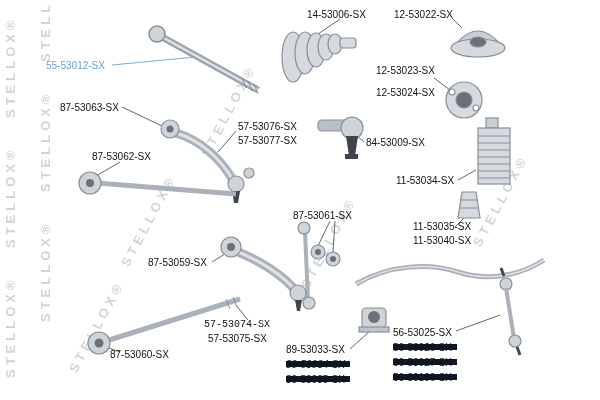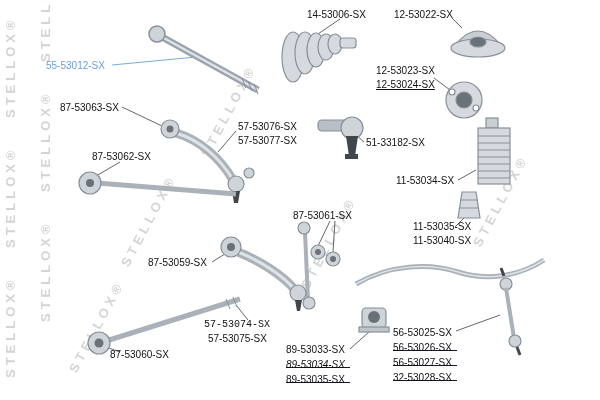--- a/index.html
+++ b/index.html
@@ -4,21 +4,21 @@
 <style>
   html,body{margin:0;padding:0;background:#ffffff;font-family:"Liberation Sans",sans-serif;}
   #stage{position:relative;width:600px;height:400px;background:#ffffff;overflow:hidden;}
   #watermark-layer{position:absolute;inset:0;z-index:0;}
   .wm{position:absolute;transform-origin:0 0;font-size:13px;letter-spacing:4px;
       font-weight:600;color:#d4d4d4;white-space:nowrap;user-select:none;}
   #diagram-layer{position:absolute;left:0;top:0;z-index:1;}
   #labels-layer{position:absolute;inset:0;z-index:2;}
   .part-label{position:absolute;font-size:10px;line-height:1;color:#111;white-space:nowrap;}
   .part-label.hl{color:#6b9fd8;}
-  .part-label.ul{border-bottom:1px solid #0f172a;padding-bottom:12px;min-width:64px;}
+  .part-label.ul{border-bottom:6px solid #0f172a;padding-bottom:6px;min-width:64px;}
 </style>
 </head>
 <body>
 
 <div id="stage">
 
   <div id="watermark-layer">
       <div class="wm" style="left: 3px; top: 118px; transform: rotate(-90deg); color: rgb(212, 212, 212);">STELLOX®</div>
       <div class="wm" style="left: 3px; top: 248px; transform: rotate(-90deg); color: rgb(212, 212, 212);">STELLOX®</div>
       <div class="wm" style="left: 3px; top: 378px; transform: rotate(-90deg); color: rgb(212, 212, 212);">STELLOX®</div>
@@ -165,35 +165,35 @@
       <circle cx="515" cy="341" r="6" fill="#cfd4d9"></circle>
       <line x1="517" y1="347" x2="520" y2="355" stroke="#41464c" stroke-width="3"></line>
     </g>
   </svg>
 
   <div id="labels-layer">
       <div class="part-label" style="left: 307px; top: 10px;">14-53006-SX</div>
       <div class="part-label" style="left: 394px; top: 10px;">12-53022-SX</div>
       <div class="part-label hl" style="left: 46px; top: 61px;">55-53012-SX</div>
       <div class="part-label" style="left: 376px; top: 66px;">12-53023-SX</div>
-      <div class="part-label" style="left: 376px; top: 80px; text-decoration: underline;">12-53024-SX</div>
+      <div class="part-label" style="left: 376px; top: 88px;">12-53024-SX</div>
       <div class="part-label" style="left: 60px; top: 103px;">87-53063-SX</div>
       <div class="part-label" style="left: 238px; top: 122px;">57-53076-SX</div>
       <div class="part-label" style="left: 238px; top: 136px;">57-53077-SX</div>
       <div class="part-label" style="left: 92px; top: 152px;">87-53062-SX</div>
-      <div class="part-label" style="left: 366px; top: 138px;">51-33182-SX</div>
+      <div class="part-label" style="left: 366px; top: 138px;">84-53009-SX</div>
       <div class="part-label" style="left: 396px; top: 176px;">11-53034-SX</div>
       <div class="part-label" style="left: 293px; top: 211px;">87-53061-SX</div>
       <div class="part-label" style="left: 413px; top: 222px;">11-53035-SX</div>
       <div class="part-label" style="left: 413px; top: 236px;">11-53040-SX</div>
       <div class="part-label" style="left: 148px; top: 258px;">87-53059-SX</div>
       <div class="part-label" style="left: 204px; top: 320px; font-family: Liberation Mono, monospace;">57-53074-SX</div>
       <div class="part-label" style="left: 208px; top: 334px;">57-53075-SX</div>
       <div class="part-label ul" style="left: 286px; top: 345px;">89-53033-SX</div>
       <div class="part-label ul" style="left: 286px; top: 360px; font-style: italic;">89-53034-SX</div>
       <div class="part-label" style="left: 286px; top: 375px;">89-53035-SX</div>
       <div class="part-label ul" style="left: 393px; top: 328px;">56-53025-SX</div>
       <div class="part-label ul" style="left: 393px; top: 343px;">56-53026-SX</div>
       <div class="part-label ul" style="left: 393px; top: 358px;">56-53027-SX</div>
-      <div class="part-label" style="left: 393px; top: 373px;">32-53028-SX</div>
+      <div class="part-label" style="left: 393px; top: 373px;">56-89196-SX</div>
       <div class="part-label" style="left: 110px; top: 350px;">87-53060-SX</div>
     </div>
 </div>
 
 </body></html>

